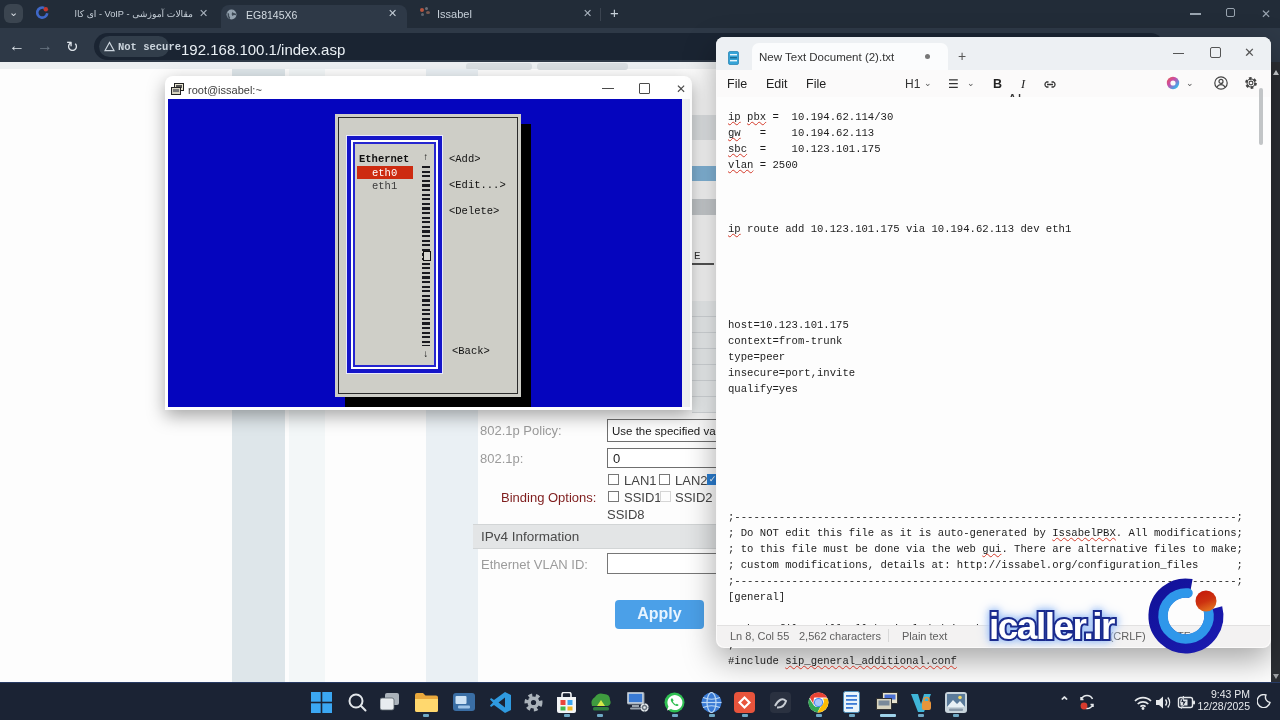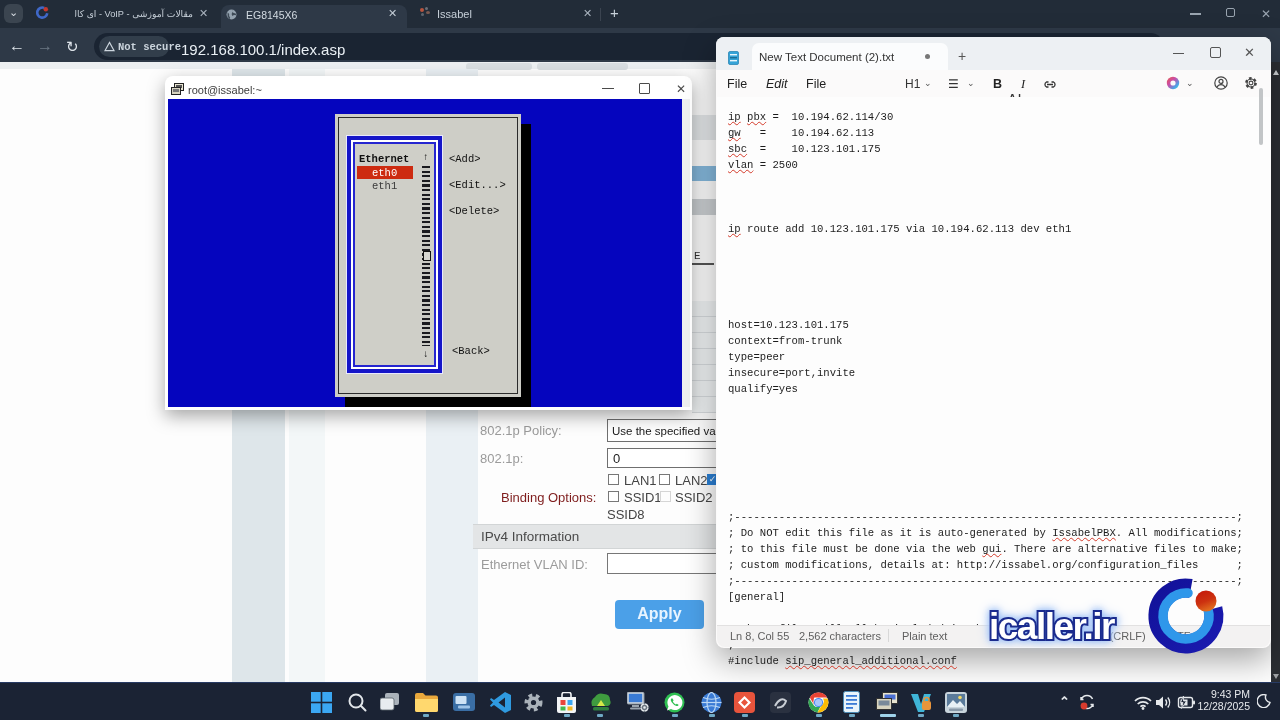--- a/index.html
+++ b/index.html
@@ -159,21 +159,21 @@
     <rect x="2" y="9" width="7" height="1.4" fill="#e8f6fc"></rect>
   </svg>
   <div class="abs" style="left:759px;top:51px;color:#333;font-size:11.5px;">New Text Document (2).txt</div>
   <div class="abs" style="left:925px;top:54px;width:5px;height:5px;border-radius:50%;background:#777;"></div>
   <div class="abs" style="left:958px;top:48px;color:#555;font-size:14px;">+</div>
   <div class="abs" style="left:1173px;top:53px;width:11px;height:1.4px;background:#555;"></div>
   <div class="abs" style="left:1210px;top:47px;width:11px;height:11px;border:1.3px solid #555;border-radius:2px;"></div>
   <div class="abs" style="left:1244px;top:45px;color:#555;font-size:13px;">✕</div>
 
   <div class="abs" style="left:727px;top:77px;color:#222;font-size:12.5px;">File</div>
-  <div class="abs" style="left:766px;top:77px;color:#222;font-size:12.5px;font-style:italic;">Edit</div>
+  <div class="abs" style="left:766px;top:77px;color:#222;font-size:12.5px;">Edit</div>
   <div class="abs" style="left:806px;top:77px;color:#222;font-size:12.5px;">File</div>
   <div class="abs" style="left:905px;top:77px;color:#333;font-size:12px;">H1</div>
   <div class="abs" style="left:924px;top:78px;color:#555;font-size:9px;">⌄</div>
   <div class="abs" style="left:948px;top:77px;color:#333;font-size:12px;">☰</div>
   <div class="abs" style="left:967px;top:78px;color:#555;font-size:9px;">⌄</div>
   <div class="abs" style="left:993px;top:77px;color:#222;font-size:12.5px;font-weight:bold;">B</div>
   <div class="abs" style="left:1021px;top:77px;color:#222;font-size:12.5px;font-style:italic;font-family:'Liberation Serif',serif;">I</div>
   <svg class="abs" style="left:1042px;top:80px;" width="16" height="9" viewBox="0 0 16 9">
     <path d="M6.5 2 H4.5 A2.8 2.8 0 0 0 4.5 7 H6.5 M9.5 2 H11.5 A2.8 2.8 0 0 1 11.5 7 H9.5 M5 4.5 H11" fill="none" stroke="#333" stroke-width="1.3"></path>
   </svg>

